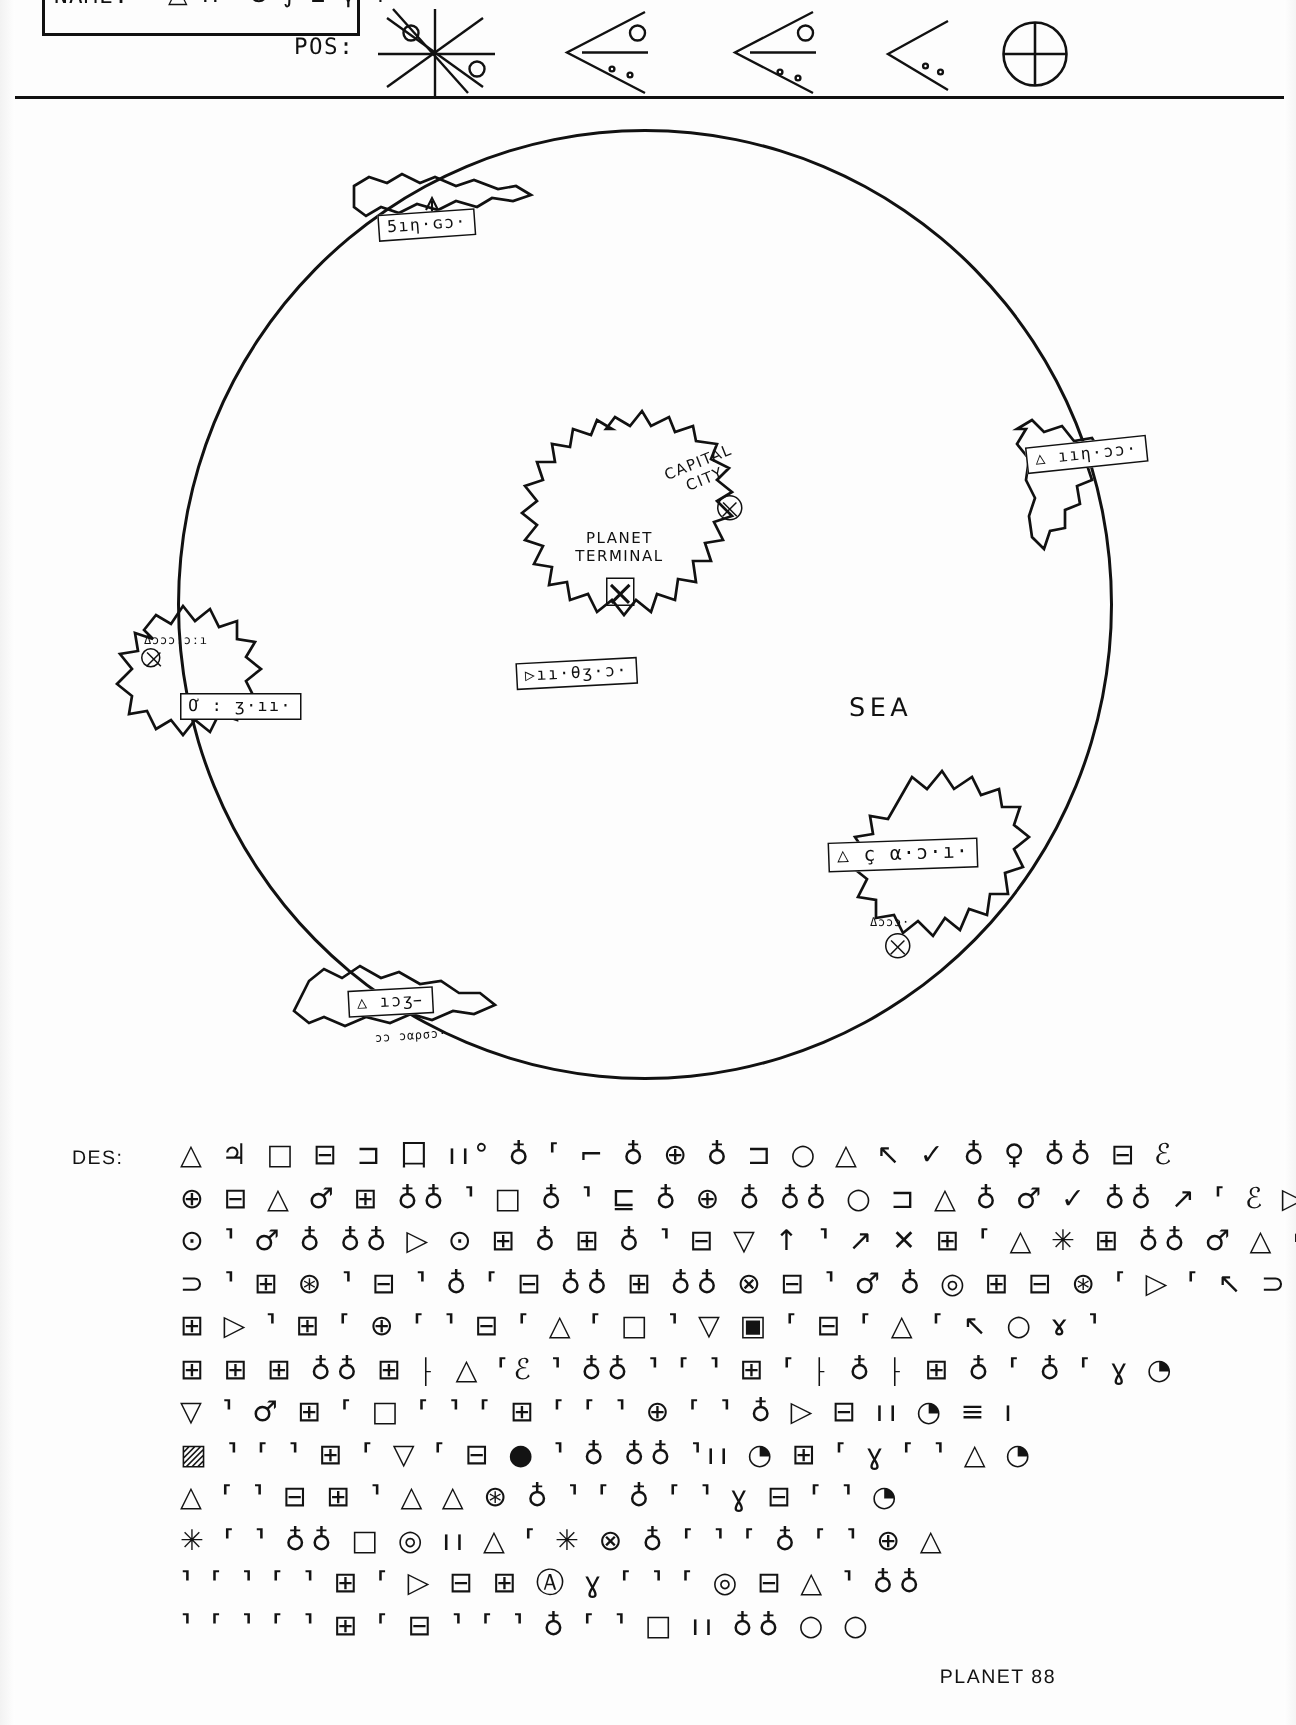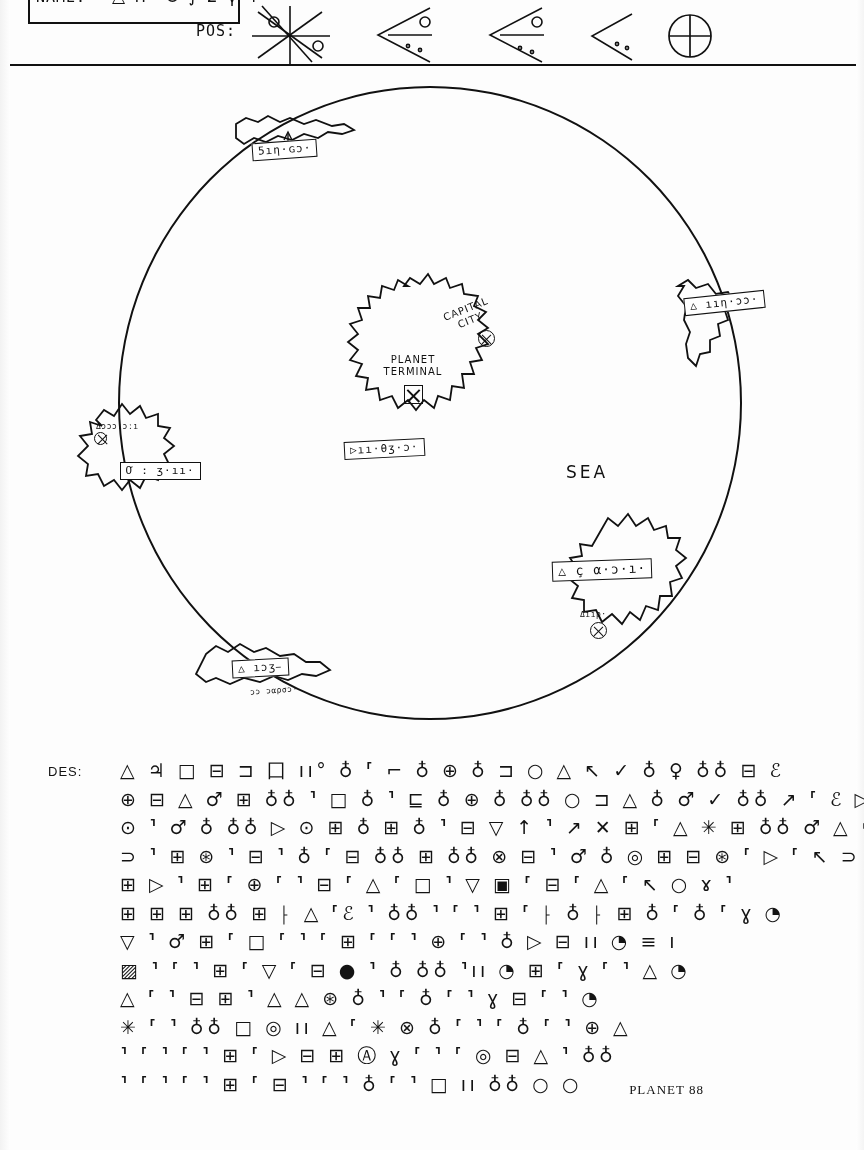--- a/index.html
+++ b/index.html
@@ -175,22 +175,22 @@
   .glyph-line {
     font-family: "DejaVu Sans", sans-serif;
     font-size: 19px;
     line-height: 28.5px;
     letter-spacing: 3.5px;
     white-space: nowrap;
     color: #131313;
   }
   .signature {
     position: absolute;
-    right: 160px; top: 1082px;
-    font-family: Liberation Serif, serif;
+    right: 160px; top: 1110px;
+    font-family: Liberation Sans, sans-serif;
     font-size: 13px;
     letter-spacing: 1px;
   }
 </style>
 </head>
 <body>
 
 <div class="sheet">
   <div class="edge-left"></div>
   <div class="edge-right"></div>
@@ -301,21 +301,21 @@
 
   <div class="caption" style="left:378px; top:354px; width:70px;">
     <div>PLANET</div>
     <div>TERMINAL</div>
   </div>
   <div class="xbox" style="left:404px; top:385px;"></div>
 
   <div class="tiny-label" style="left:96px; top:422px;">Δɔɔɔ:ɔːı</div>
   <div class="xcircle" style="left:94px; top:432px; width:11px; height:11px;"></div>
 
-  <div class="tiny-label" style="left:580px; top:610px;">Δııρ·</div>
+  <div class="tiny-label" style="left:580px; top:610px;">Δɔɔɔ·</div>
   <div class="xcircle" style="left:590px; top:622px;"></div>
 
   <div class="tiny-label" style="left:250px; top:686px; transform:rotate(-4deg);">ɔɔ ɔαρσɔ·</div>
 
   <div class="desc-label">DES:</div>
   <div class="glyph-block">
     <div class="glyph-line">△ ♃ □ ⊟ ⊐ 囗 ıı° ♁ ⸢ ⌐ ♁ ⊕ ♁ ⊐ ○ △ ↖ ✓ ♁ ♀ ♁♁ ⊟ ℰ</div>
     <div class="glyph-line">⊕ ⊟ △ ♂ ⊞ ♁♁ ⸣ □ ♁ ⸣ ⊑ ♁ ⊕ ♁ ♁♁ ○ ⊐ △ ♁ ♂ ✓ ♁♁ ↗ ⸢ ℰ ▷ıı</div>
     <div class="glyph-line">⊙ ⸣ ♂ ♁ ♁♁ ▷ ⊙ ⊞ ♁ ⊞ ♁ ⸣ ⊟ ▽ ↑ ⸣ ↗ ✕ ⊞ ⸢ △ ✳ ⊞ ♁♁ ♂ △ ↖</div>
     <div class="glyph-line">⊃ ⸣ ⊞ ⊛ ⸣ ⊟ ⸣ ♁ ⸢ ⊟ ♁♁ ⊞ ♁♁ ⊗ ⊟ ⸣ ♂ ♁ ◎ ⊞ ⊟ ⊛ ⸢ ▷ ⸢ ↖ ⊃ ⸣</div>

